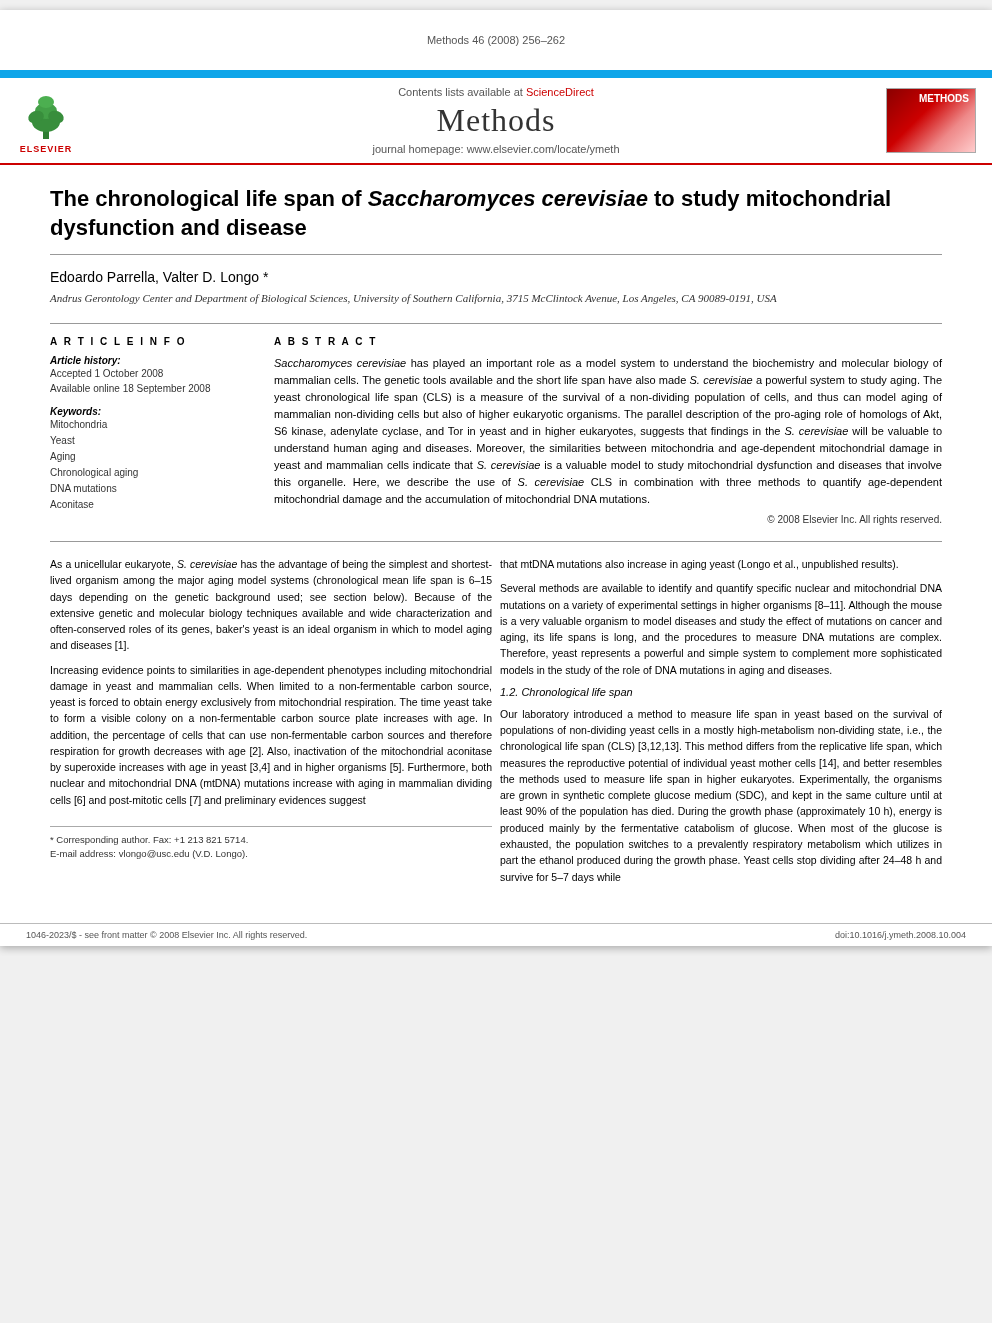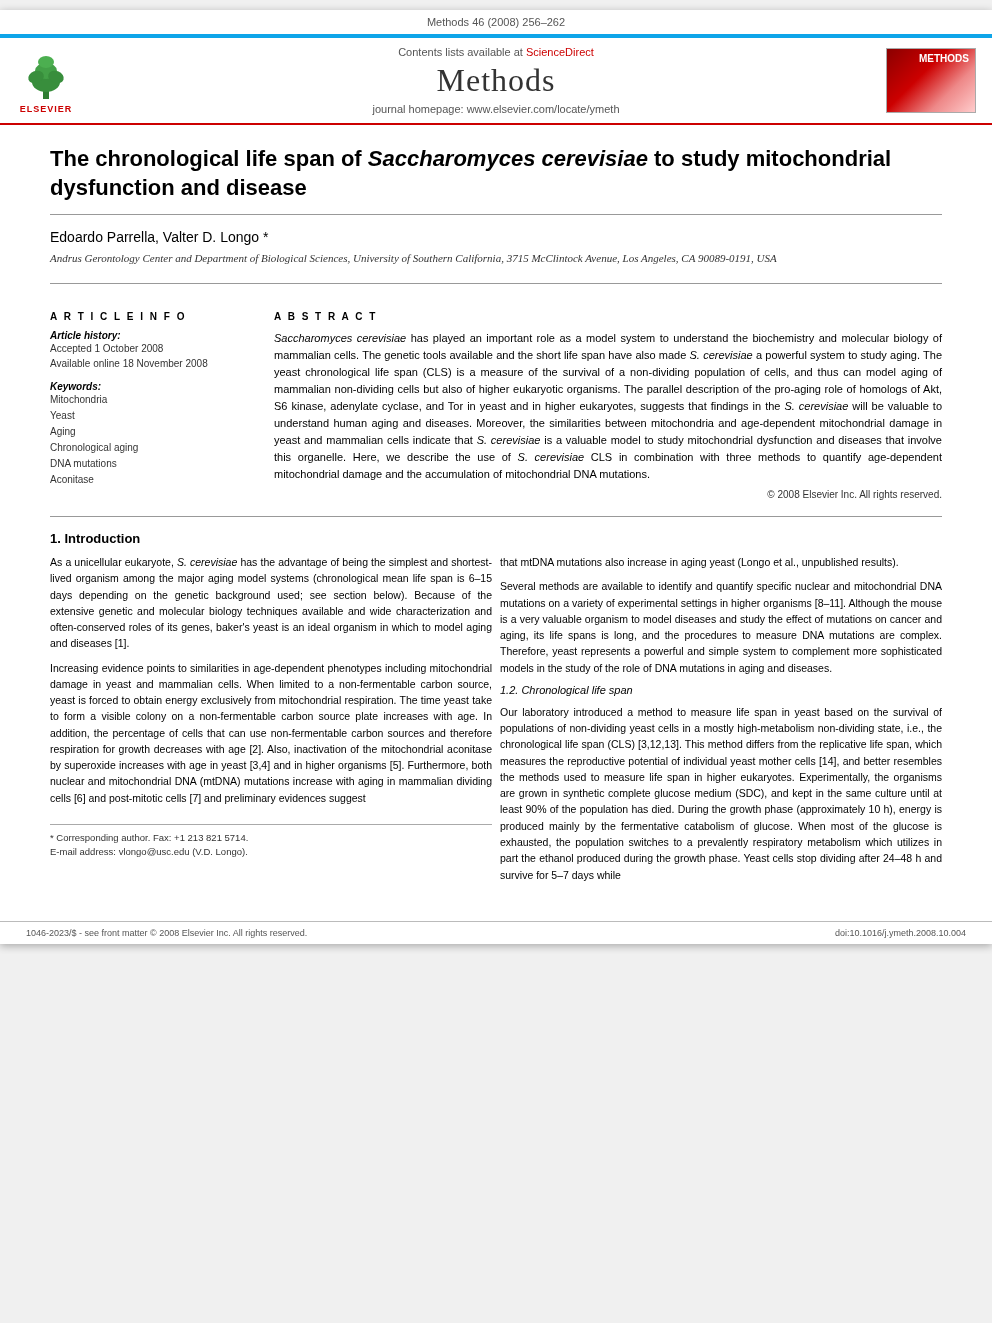--- a/index.html
+++ b/index.html
@@ -13,22 +13,22 @@
     .page {
       width: 992px;
       background: #fff;
       box-shadow: 0 2px 8px rgba(0,0,0,0.3);
       padding: 0;
     }
 
     
     .top-bar {
       background: #fff;
-      border-bottom: 4px solid #0ea5e9;
-      padding: 6px 20px;
+      border-bottom: 8px solid #0ea5e9;
+      padding: 24px 20px;
       text-align: center;
       font-size: 11px;
       color: #555;
       font-family: Arial, sans-serif;
     }
 
     
     .journal-header {
       display: flex;
       align-items: center;
@@ -137,21 +137,21 @@
       color: #333;
       margin-bottom: 16px;
       line-height: 1.4;
     }
 
     
     .two-col {
       display: flex;
       gap: 24px;
       border-top: 1px solid #999;
-      padding-top: 27px;
+      padding-top: 12px;
       margin-bottom: 16px;
     }
     .col-left {
       width: 200px;
       flex-shrink: 0;
     }
     .col-right {
       flex: 1;
     }
 
@@ -330,21 +330,21 @@
     <div class="authors">Edoardo Parrella, Valter D. Longo *</div>
     <div class="affiliation">Andrus Gerontology Center and Department of Biological Sciences, University of Southern California, 3715 McClintock Avenue, Los Angeles, CA 90089-0191, USA</div>
 
     <div class="two-col">
 
       <div class="col-left">
         <div class="section-label">A R T I C L E   I N F O</div>
         <div class="article-info-item">
           <div class="info-heading">Article history:</div>
           <div class="info-text">Accepted 1 October 2008</div>
-          <div class="info-text">Available online 18 November 2008</div>
+          <div class="info-text">Available online 18 September 2008</div>
         </div>
         <div class="keywords-section">
           <div class="keywords-heading">Keywords:</div>
           <div class="keyword-item">Mitochondria</div>
           <div class="keyword-item">Yeast</div>
           <div class="keyword-item">Aging</div>
           <div class="keyword-item">Chronological aging</div>
           <div class="keyword-item">DNA mutations</div>
           <div class="keyword-item">Aconitase</div>
         </div>
@@ -354,21 +354,20 @@
         <div class="section-label">A B S T R A C T</div>
         <div class="abstract-text">
           <em>Saccharomyces cerevisiae</em><span> has played an important role as a model system to understand the biochemistry and molecular biology of mammalian cells. The genetic tools available and the short life span have also made <em>S. cerevisiae</em> a powerful system to study aging. The yeast chronological life span (CLS) is a measure of the survival of a non-dividing population of cells, and thus can model aging of mammalian non-dividing cells but also of higher eukaryotic organisms. The parallel description of the pro-aging role of homologs of Akt, S6 kinase, adenylate cyclase, and Tor in yeast and in higher eukaryotes, suggests that findings in the <em>S. cerevisiae</em> will be valuable to understand human aging and diseases. Moreover, the similarities between mitochondria and age-dependent mitochondrial damage in yeast and mammalian cells indicate that <em>S. cerevisiae</em> is a valuable model to study mitochondrial dysfunction and diseases that involve this organelle. Here, we describe the use of <em>S. cerevisiae</em> CLS in combination with three methods to quantify age-dependent mitochondrial damage and the accumulation of mitochondrial DNA mutations.</span>
         </div>
         <div class="copyright">© 2008 Elsevier Inc. All rights reserved.</div>
       </div>
     </div>
 
     <div class="body-divider"></div>
 
-    <div class="section-heading">1. Introduction</div>
 
     <div class="body-two-col">
 
       <div class="body-col">
         <div class="body-para">
           As a unicellular eukaryote, <em>S. cerevisiae</em> has the advantage of being the simplest and shortest-lived organism among the major aging model systems (chronological mean life span is 6–15 days depending on the genetic background used; see section below). Because of the extensive genetic and molecular biology techniques available and wide characterization and often-conserved roles of its genes, baker's yeast is an ideal organism in which to model aging and diseases [1].
         </div>
         <div class="body-para">
           Increasing evidence points to similarities in age-dependent phenotypes including mitochondrial damage in yeast and mammalian cells. When limited to a non-fermentable carbon source, yeast is forced to obtain energy exclusively from mitochondrial respiration. The time yeast take to form a visible colony on a non-fermentable carbon source plate increases with age. In addition, the percentage of cells that can use non-fermentable carbon sources and therefore respiration for growth decreases with age [2]. Also, inactivation of the mitochondrial aconitase by superoxide increases with age in yeast [3,4] and in higher organisms [5]. Furthermore, both nuclear and mitochondrial DNA (mtDNA) mutations increase with aging in mammalian dividing cells [6] and post-mitotic cells [7] and preliminary evidences suggest
         </div>

